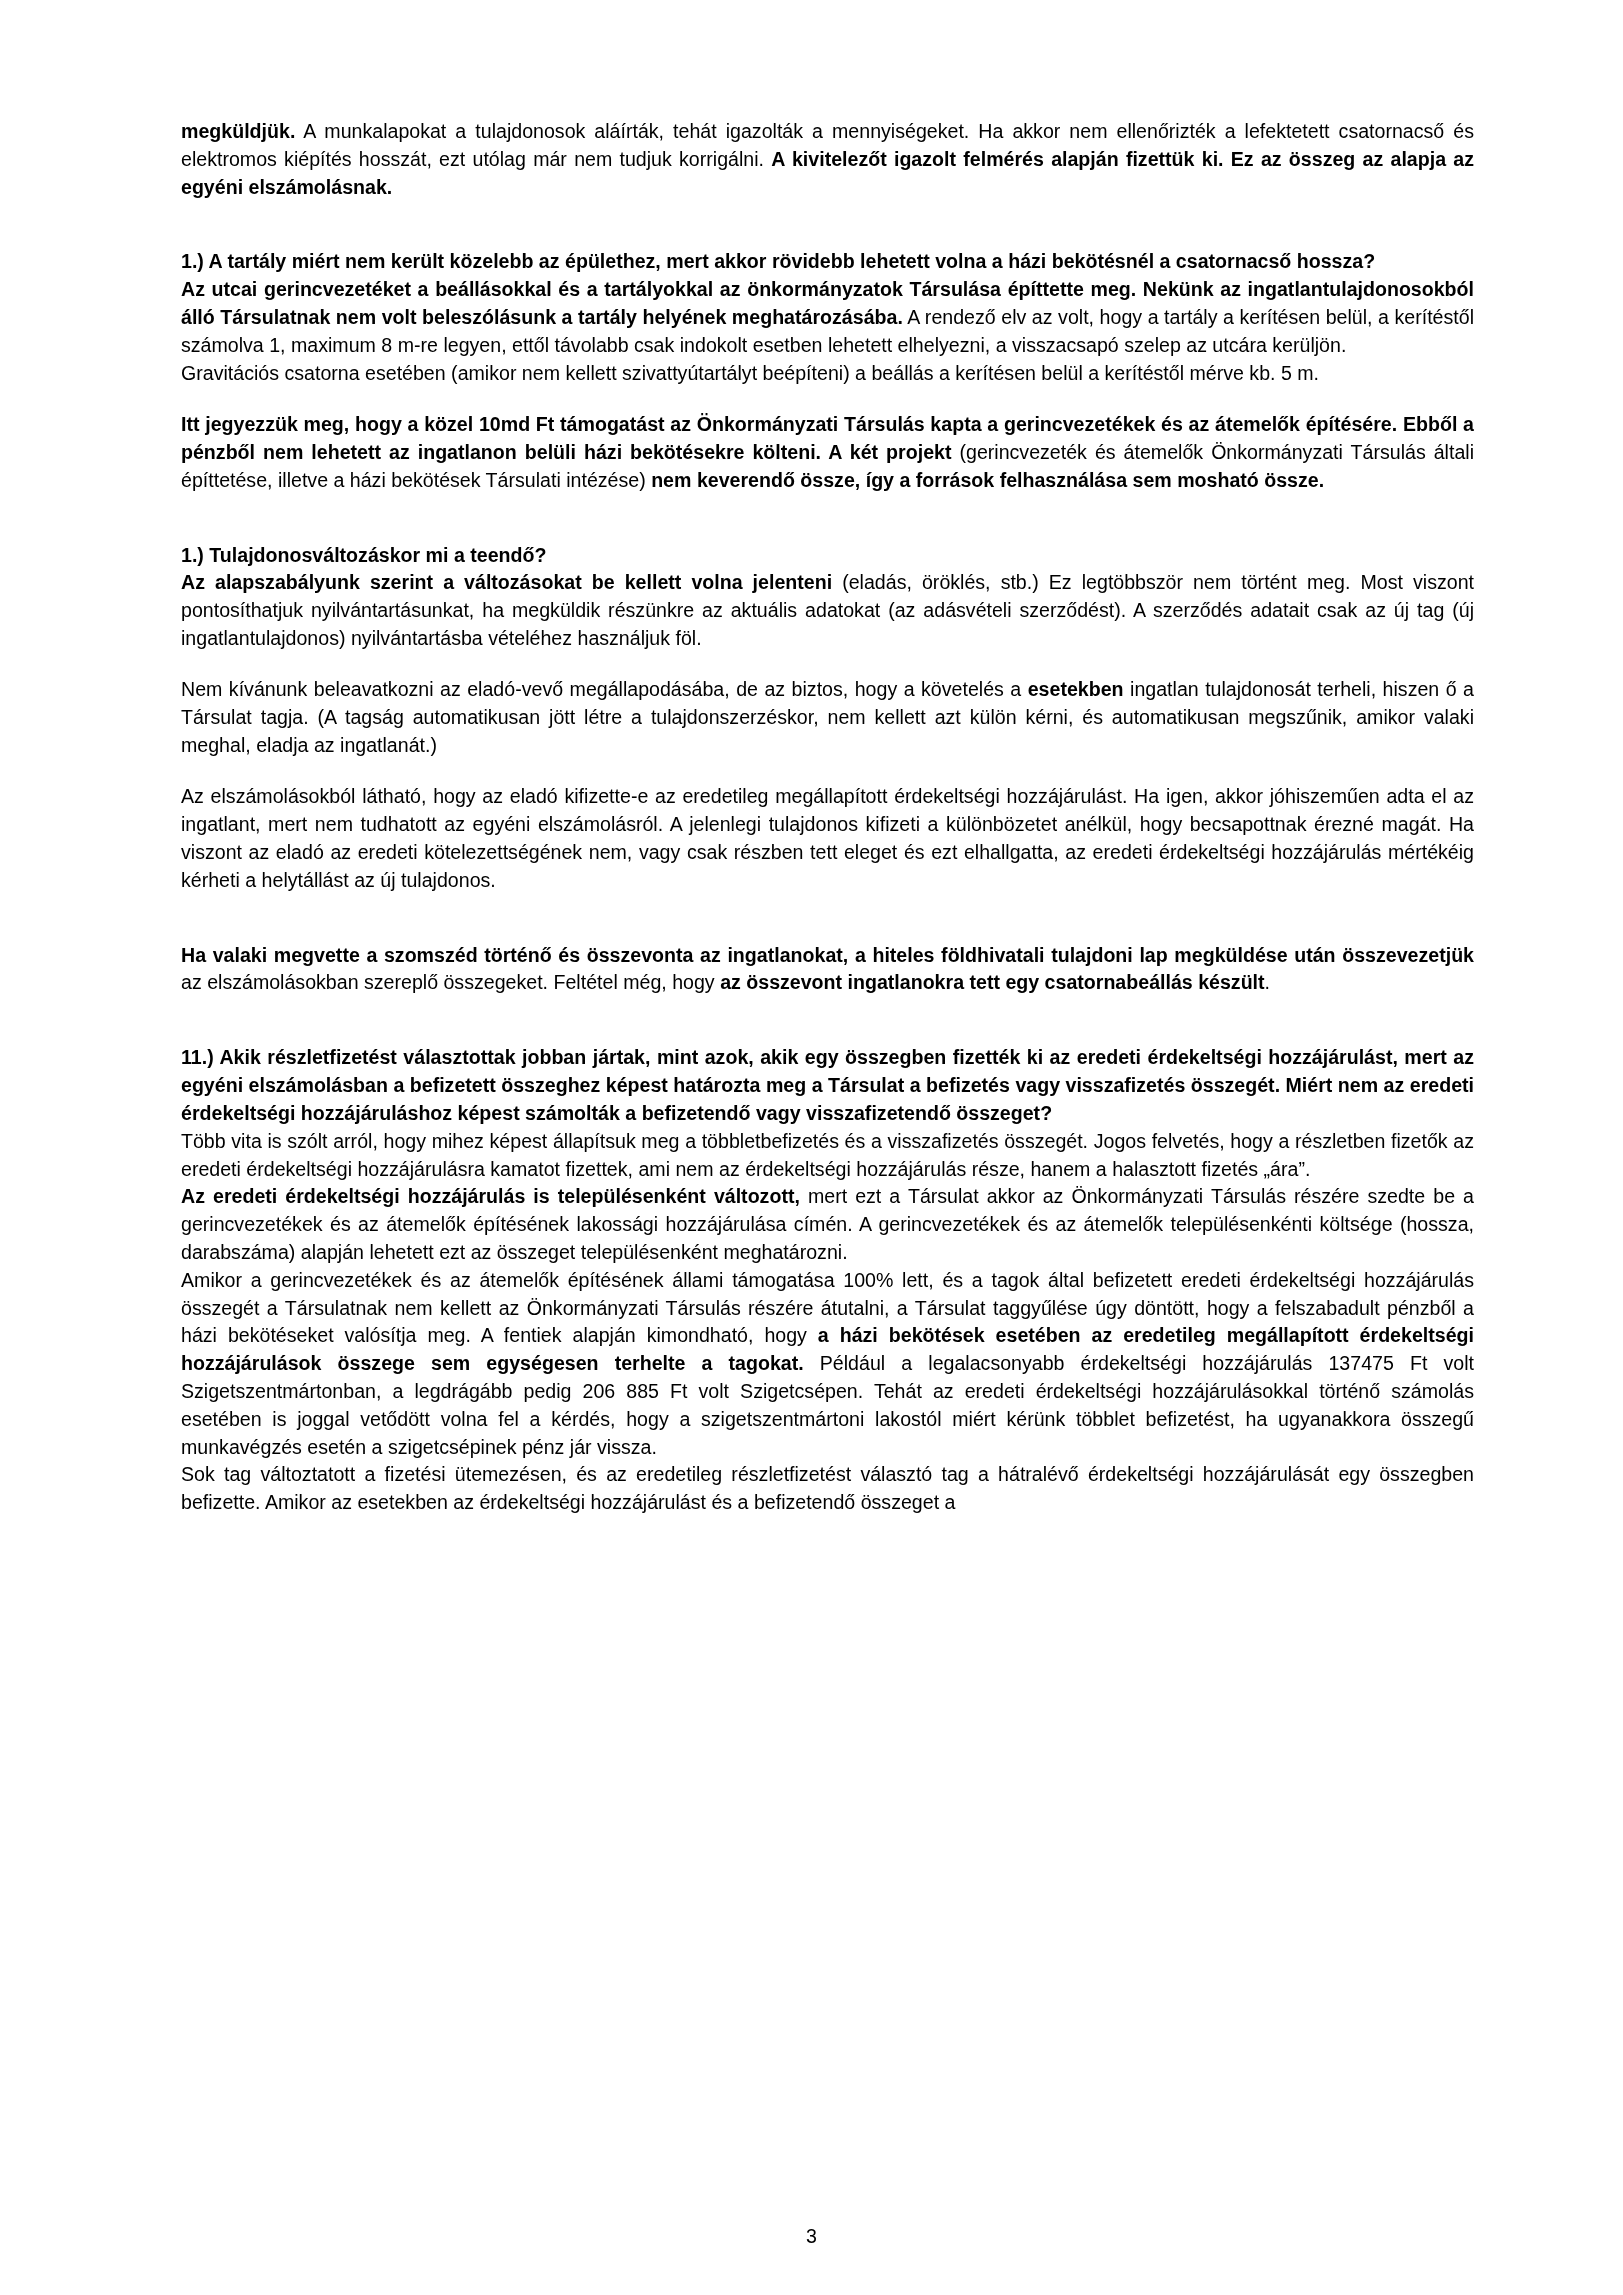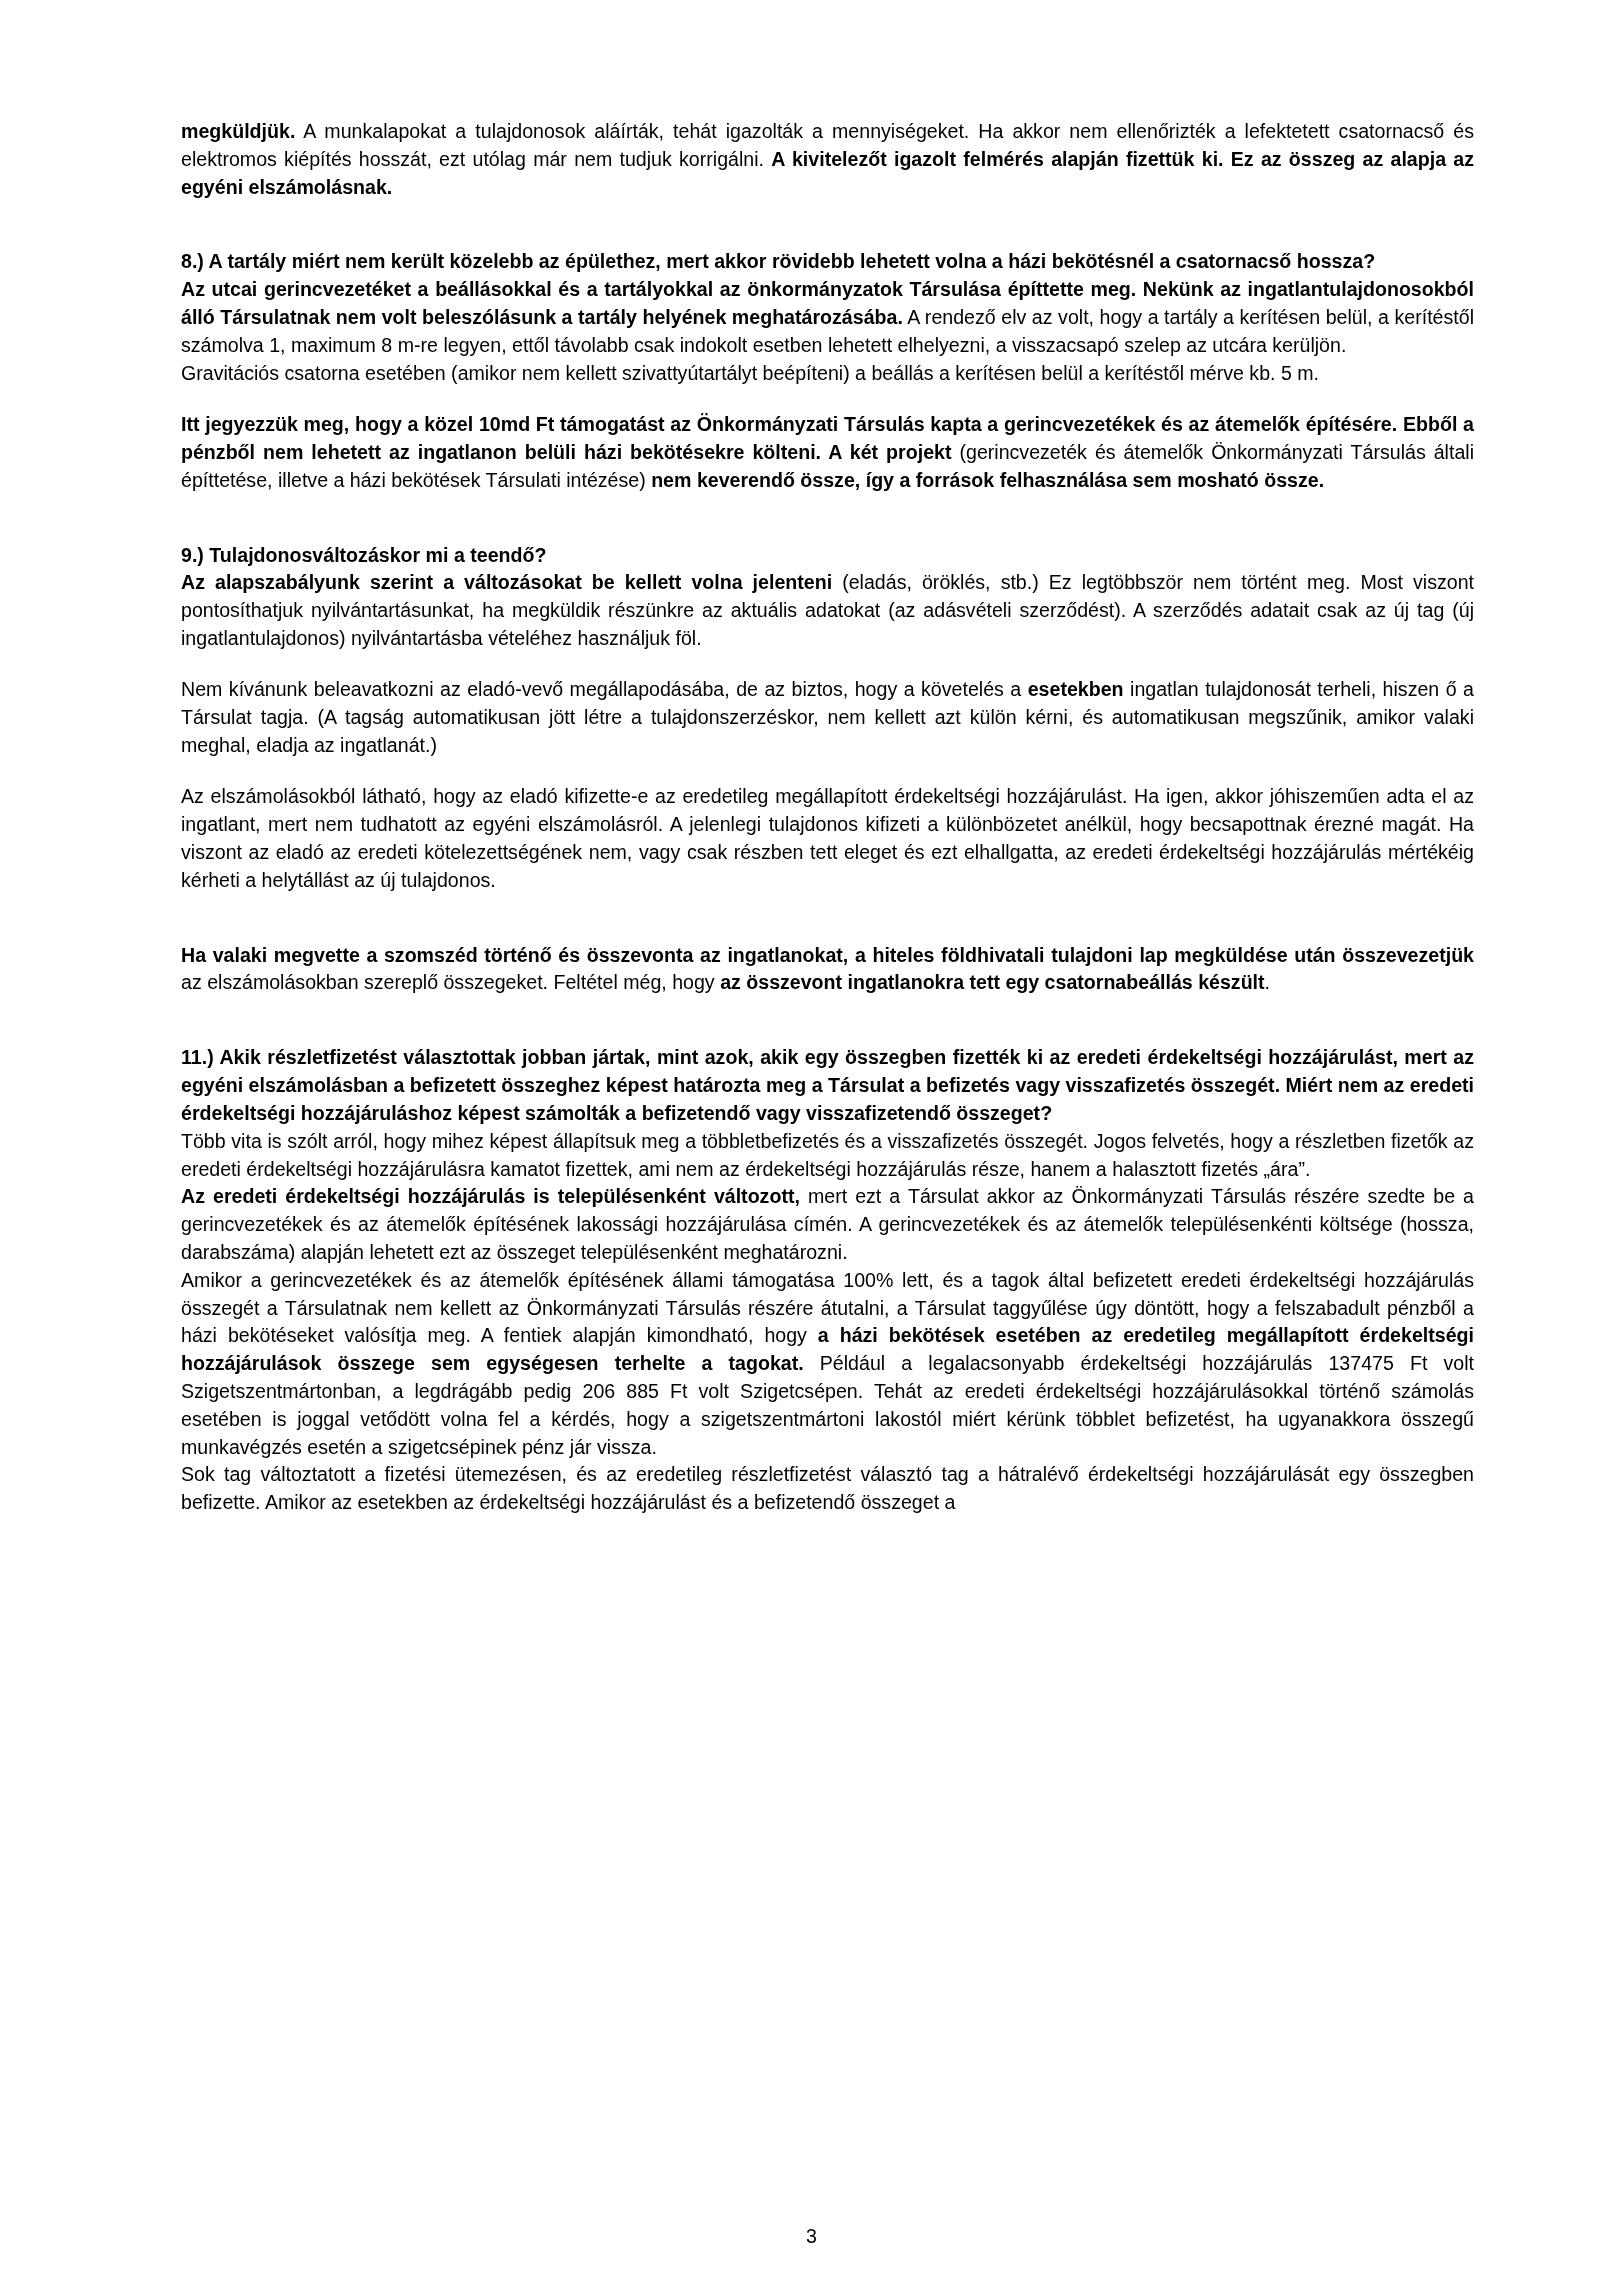--- a/index.html
+++ b/index.html
@@ -41,27 +41,27 @@
   }
   .block { margin: 0; }
 </style>
 </head>
 <body>
 
 <div class="page">
   <div class="doc" id="doc-body">
       <p class="block"><span class="b">megküldjük.</span><span> A munkalapokat a tulajdonosok aláírták, tehát igazolták a mennyiségeket. Ha akkor nem ellenőrizték a lefektetett csatornacső és elektromos kiépítés hosszát, ezt utólag már nem tudjuk korrigálni. </span><span class="b">A kivitelezőt igazolt felmérés alapján fizettük ki. Ez az összeg az alapja az egyéni elszámolásnak.</span></p>
       <div class="gap-xl"></div>
-      <p class="block"><span class="b">8.) A tartály miért nem került közelebb az épülethez, mert akkor rövidebb lehetett volna a házi bekötésnél a csatornacső hossza?</span></p>
+      <p class="block"><span class="b">1.) A tartály miért nem került közelebb az épülethez, mert akkor rövidebb lehetett volna a házi bekötésnél a csatornacső hossza?</span></p>
       <p class="block"><span class="b">Az utcai gerincvezetéket a beállásokkal és a tartályokkal az önkormányzatok Társulása építtette meg. Nekünk az ingatlantulajdonosokból álló Társulatnak nem volt beleszólásunk a tartály helyének meghatározásába.</span><span> A rendező elv az volt, hogy a tartály a kerítésen belül, a kerítéstől számolva 1, maximum 8 m-re legyen, ettől távolabb csak indokolt esetben lehetett elhelyezni, a visszacsapó szelep az utcára kerüljön.</span></p>
       <p class="block"><span>Gravitációs csatorna esetében (amikor nem kellett szivattyútartályt beépíteni) a beállás a kerítésen belül a kerítéstől mérve kb. 5 m.</span></p>
       <div class="gap-m"></div>
       <p class="block"><span class="b">Itt jegyezzük meg, hogy a közel 10md Ft támogatást az Önkormányzati Társulás kapta a gerincvezetékek és az átemelők építésére. Ebből a pénzből nem lehetett az ingatlanon belüli házi bekötésekre költeni. A két projekt</span><span> (gerincvezeték és átemelők Önkormányzati Társulás általi építtetése, illetve a házi bekötések Társulati intézése) </span><span class="b">nem keverendő össze, így a források felhasználása sem mosható össze.</span></p>
       <div class="gap-xl"></div>
-      <p class="block"><span class="b">9.) Tulajdonosváltozáskor mi a teendő?</span></p>
+      <p class="block"><span class="b">1.) Tulajdonosváltozáskor mi a teendő?</span></p>
       <p class="block"><span class="b">Az alapszabályunk szerint a változásokat be kellett volna jelenteni</span><span> (eladás, öröklés, stb.) Ez legtöbbször nem történt meg. Most viszont pontosíthatjuk nyilvántartásunkat, ha megküldik részünkre az aktuális adatokat (az adásvételi szerződést). A szerződés adatait csak az új tag (új ingatlantulajdonos) nyilvántartásba vételéhez használjuk föl.</span></p>
       <div class="gap-m"></div>
       <p class="block"><span>Nem kívánunk beleavatkozni az eladó-vevő megállapodásába, de az biztos, hogy a követelés a </span><span class="b">esetekben</span><span> ingatlan tulajdonosát terheli, hiszen ő a Társulat tagja. (A tagság automatikusan jött létre a tulajdonszerzéskor, nem kellett azt külön kérni, és automatikusan megszűnik, amikor valaki meghal, eladja az ingatlanát.)</span></p>
       <div class="gap-m"></div>
       <p class="block"><span>Az elszámolásokból látható, hogy az eladó kifizette-e az eredetileg megállapított érdekeltségi hozzájárulást. Ha igen, akkor jóhiszeműen adta el az ingatlant, mert nem tudhatott az egyéni elszámolásról. A jelenlegi tulajdonos kifizeti a különbözetet anélkül, hogy becsapottnak érezné magát. Ha viszont az eladó az eredeti kötelezettségének nem, vagy csak részben tett eleget és ezt elhallgatta, az eredeti érdekeltségi hozzájárulás mértékéig kérheti a helytállást az új tulajdonos.</span></p>
       <div class="gap-xl"></div>
       <p class="block"><span class="b">Ha valaki megvette a szomszéd történő és összevonta az ingatlanokat, a hiteles földhivatali tulajdoni lap megküldése után összevezetjük</span><span> az elszámolásokban szereplő összegeket. Feltétel még, hogy </span><span class="b">az összevont ingatlanokra tett egy csatornabeállás készült</span><span>.</span></p>
       <div class="gap-xl"></div>
       <p class="block"><span class="b">11.) Akik részletfizetést választottak jobban jártak, mint azok, akik egy összegben fizették ki az eredeti érdekeltségi hozzájárulást, mert az egyéni elszámolásban a befizetett összeghez képest határozta meg a Társulat a befizetés vagy visszafizetés összegét. Miért nem az eredeti érdekeltségi hozzájáruláshoz képest számolták a befizetendő vagy visszafizetendő összeget?</span></p>
       <p class="block"><span>Több vita is szólt arról, hogy mihez képest állapítsuk meg a többletbefizetés és a visszafizetés összegét. Jogos felvetés, hogy a részletben fizetők az eredeti érdekeltségi hozzájárulásra kamatot fizettek, ami nem az érdekeltségi hozzájárulás része, hanem a halasztott fizetés „ára”.</span></p>

